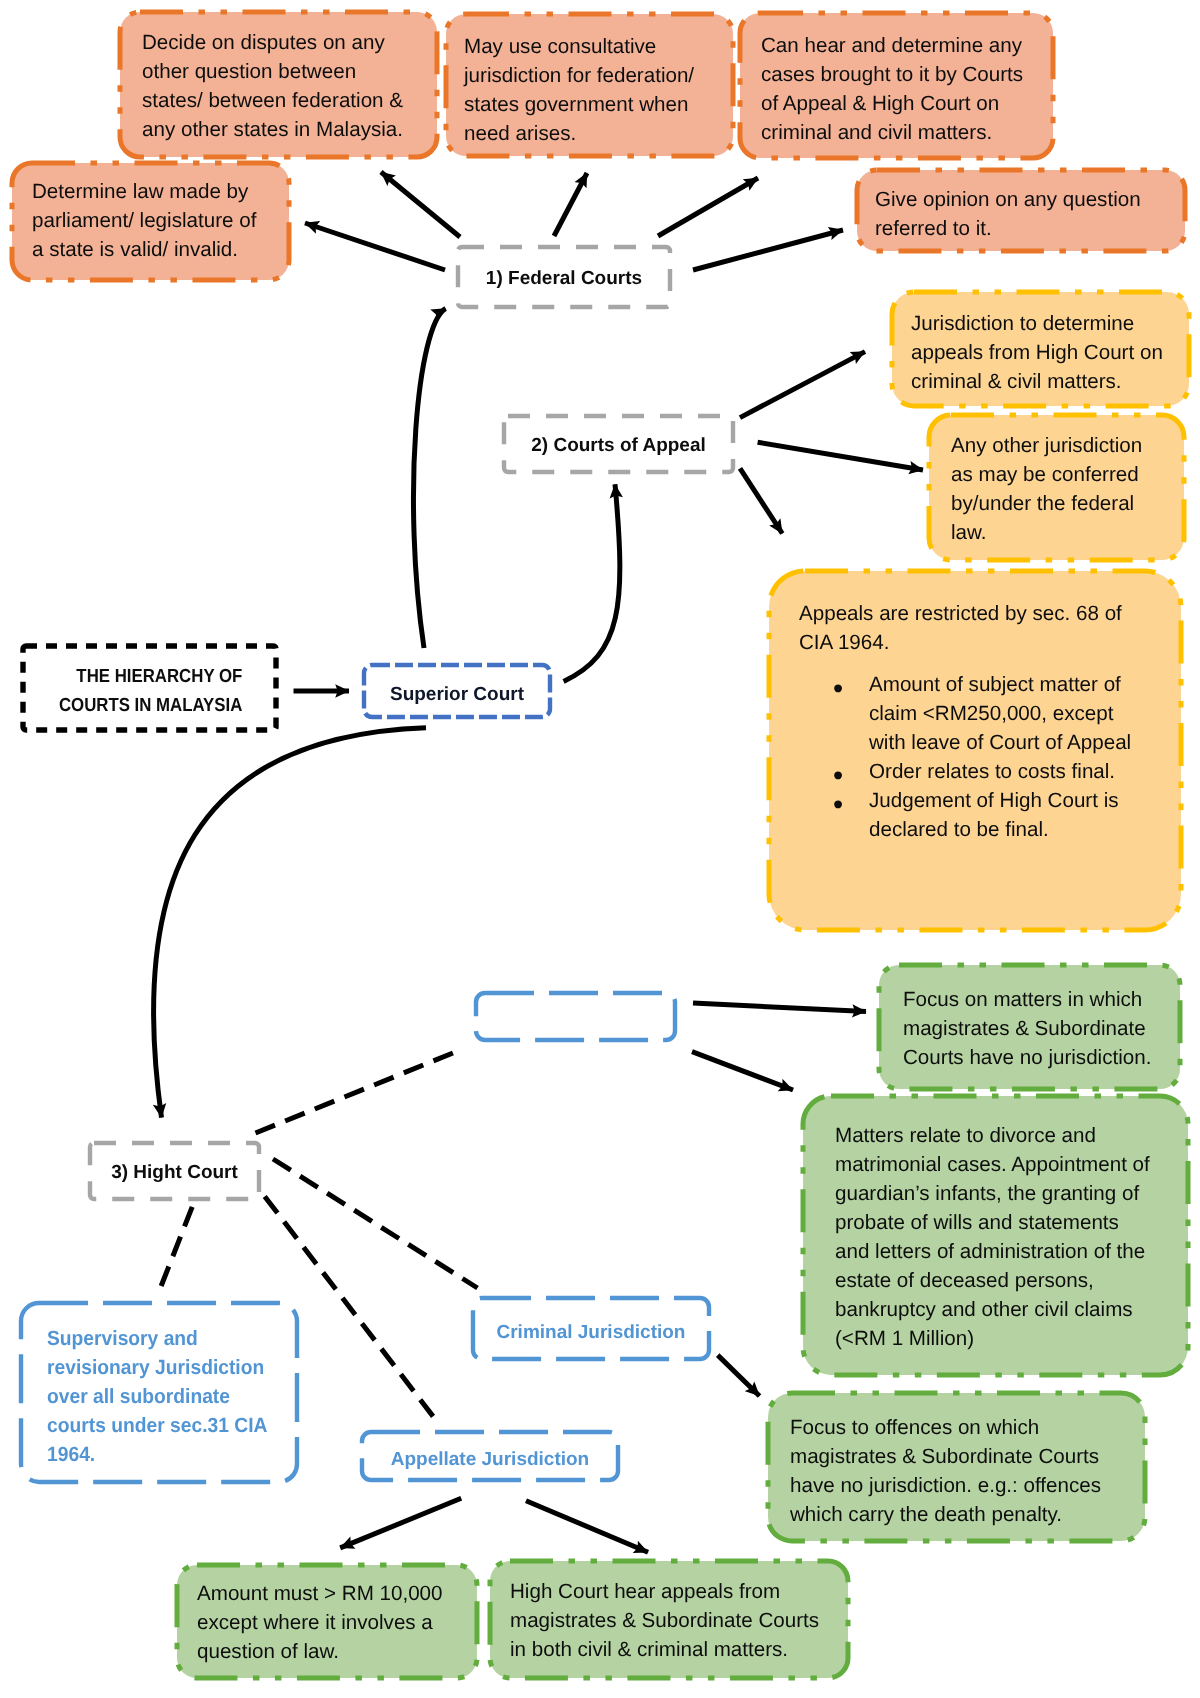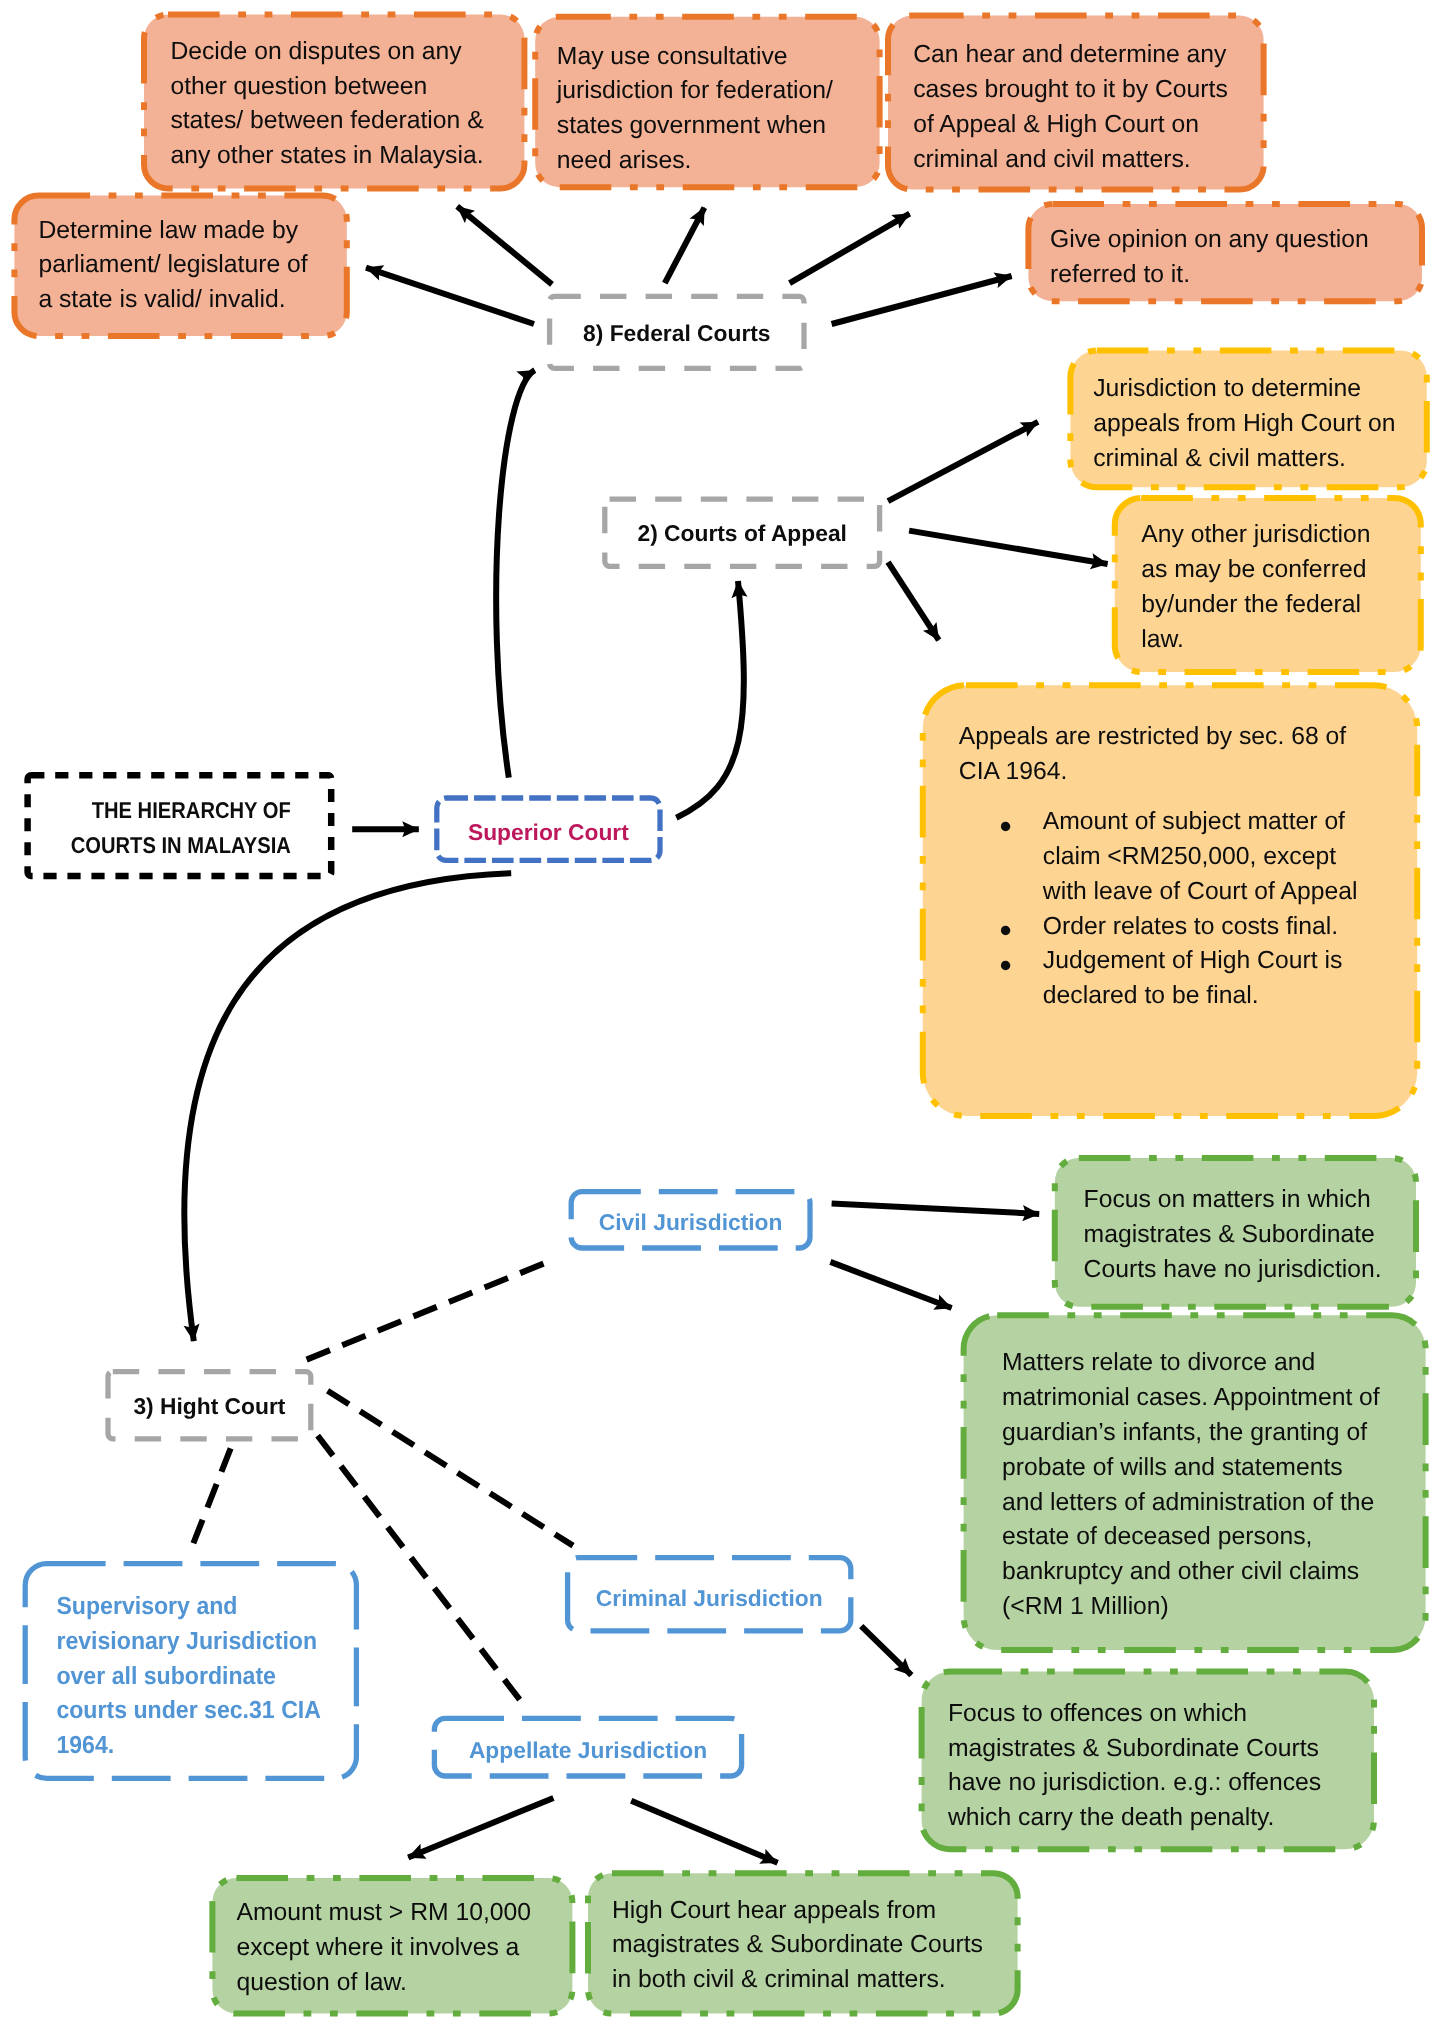--- a/index.html
+++ b/index.html
@@ -9,21 +9,21 @@
        -webkit-font-smoothing:antialiased;text-rendering:geometricPrecision;}
   #stage{position:absolute;left:0;top:0;width:1200px;height:1698px;background:#fff;}
   svg.layer{position:absolute;left:0;top:0;width:1200px;height:1698px;overflow:visible;}
 
   .box{position:absolute;box-sizing:border-box;display:flex;align-items:center;transform:translateZ(0);
        font-size:20.6px;line-height:29px;color:#0d0d0d;white-space:nowrap;}
   .box .txt{width:100%;display:block;position:relative;top:1px;transform:translateZ(0);}
   .bl{color:#5295d5;font-weight:bold;}
   .node{font-weight:bold;justify-content:center;text-align:center;font-size:19px;}
   .node.blue{color:#5295d5;}
-  .node.blue.dark{color:#be185d;}
+  .node.blue.dark{color:#0f172a;}
   ul.bullets{margin:13px 0 0 0;padding:0;list-style:none;}
   ul.bullets li{position:relative;padding-left:70px;margin:0;}
   ul.bullets li:before{content:"\2022";position:absolute;left:34px;top:5px;
        font-size:29px;line-height:28.6px;}
 </style>
 </head>
 <body>
 
 <div id="stage">
 
@@ -152,30 +152,27 @@
   </div>
 
   <div class="box node" style="left:23px;top:648px;width:253px;height:84px;padding:0 8px 0 22px;
               justify-content:flex-start;text-align:right;">
     <span class="txt" style="transform:scaleX(0.885) translateZ(0);transform-origin:left center;">THE HIERARCHY OF<br>COURTS IN MALAYSIA</span>
   </div>
   <div class="box node blue dark" style="left:364px;top:665px;width:186px;height:57px;">
     <span class="txt">Superior Court</span>
   </div>
   <div class="box node" style="left:458px;top:247px;width:212px;height:60px;">
-    <span class="txt">8) Federal Courts</span>
+    <span class="txt">1) Federal Courts</span>
   </div>
   <div class="box node" style="left:504px;top:416px;width:229px;height:56px;">
     <span class="txt">2) Courts of Appeal</span>
   </div>
   <div class="box node" style="left:90px;top:1143px;width:169px;height:56px;">
     <span class="txt">3) Hight Court</span>
-  </div>
-  <div class="box node blue" style="left:476px;top:993px;width:199px;height:47px;padding-top:4px;">
-    <span class="txt">Civil Jurisdiction</span>
   </div>
   <div class="box node blue" style="left:473px;top:1298px;width:236px;height:61px;padding-top:6px;">
     <span class="txt">Criminal Jurisdiction</span>
   </div>
   <div class="box node blue" style="left:362px;top:1432px;width:256px;height:48px;padding-top:4px;">
     <span class="txt">Appellate Jurisdiction</span>
   </div>
 
 </div>
 

